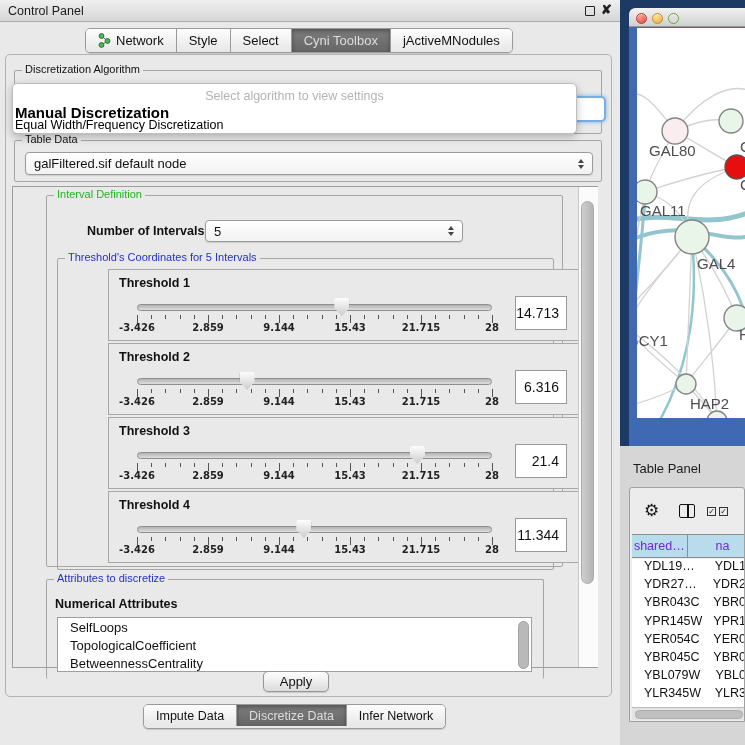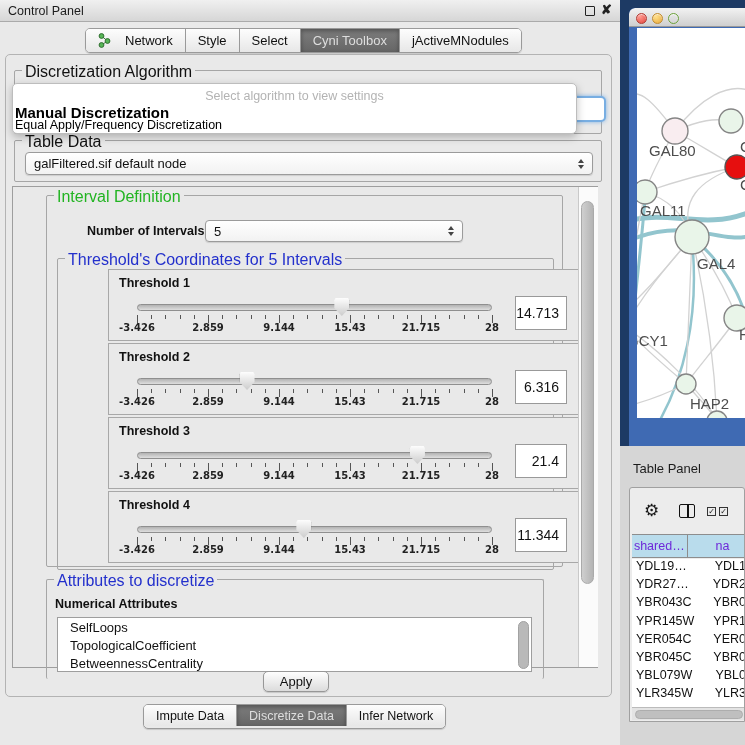--- a/index.html
+++ b/index.html
@@ -11,35 +11,35 @@
   
   #titlebar{left:0;top:0;width:620px;height:22px;
     background:linear-gradient(#f0f0f0,#d6d6d6);border-bottom:1px solid #aaa;}
   #titlebar .t{left:8px;top:4px;font-size:12.5px;color:#1c1c1c;}
   .win-float{left:585px;top:6px;width:10px;height:10px;border:1.7px solid #222;border-radius:1px;}
   .win-close{left:601px;top:2px;font-size:13px;font-weight:bold;color:#222;}
 
   
   .seg{display:flex;height:25px;border:1px solid #9a9a9a;border-radius:5px;overflow:hidden;
        box-shadow:0 1px 1px rgba(0,0,0,.15);}
-  .seg .s{display:flex;align-items:center;justify-content:center;gap:14px;
+  .seg .s{display:flex;align-items:center;justify-content:center;gap:5px;
        font-size:13px;color:#111;background:linear-gradient(#fdfdfd,#e7e7e7);
        border-right:1px solid #9a9a9a;padding:0 12px;white-space:nowrap;}
   .seg .s:last-child{border-right:none;}
   .seg .s.sel{background:linear-gradient(#7d7d7d,#666);color:#dedede;
        box-shadow:inset 0 2px 4px rgba(0,0,0,.35);}
   #bottomtabs{left:143px;top:704px;}
   #toptabs{left:85px;top:28px;}
 
   #contentpanel{left:5px;top:54px;width:607px;height:643px;
     border:1px solid #b3b3b3;border-radius:5px;background:#e9e9e9;}
 
   .groupbox{border:1px solid #a6a6a6;border-radius:2px;}
   .glabel{position:absolute;top:-8px;left:7px;background:#e9e9e9;padding:0 3px;
-          font-size:16px;color:#111;}
+          font-size:11px;color:#111;}
   .glabel.green{color:#22b422;}
   .glabel.blue{color:#2330cc;}
 
   .combo{background:linear-gradient(#ffffff,#f2f2f2);border:1px solid #9b9b9b;
          border-radius:4px;font-size:13px;color:#111;display:flex;align-items:center;
          padding:0 8px;box-shadow:0 1px 1px rgba(0,0,0,.12);}
   .stepper{position:absolute;right:8px;top:50%;transform:translateY(-50%);
            display:flex;flex-direction:column;gap:2px;}
   .stepper i{display:block;width:0;height:0;border-left:3.5px solid transparent;
              border-right:3.5px solid transparent;}
@@ -111,21 +111,21 @@
   .gear{position:absolute;left:14px;top:14px;font-size:17px;color:#1a1a1a;line-height:1;}
   .colicon{position:absolute;left:49px;top:16px;width:16px;height:14px;
     border:1.8px solid #111;border-radius:2px;}
   .colicon:before{content:"";position:absolute;left:50%;top:0;width:1.8px;height:100%;background:#111;}
   .cb{position:absolute;top:19px;width:9px;height:9px;border:1.3px solid #333;
     font-size:8px;line-height:7px;text-align:center;color:#222;}
   #thead{position:absolute;left:2px;top:46px;width:114px;height:24px;display:flex;
     border-top:1px solid #8d8d8d;border-bottom:1px solid #8d8d8d;}
   #thead .hc{background:#b9dcec;border-right:1px solid #8d8d8d;font-size:12.5px;
     color:#6d28d9;display:flex;align-items:center;justify-content:center;}
-  #tbody{position:absolute;left:2px;top:71px;width:114px;height:148px;background:#fff;overflow:hidden;}
+  #tbody{position:absolute;left:2px;top:71px;width:114px;height:148px;background:#fff;overflow:hidden;padding-left:8px;}
   .trow{display:flex;height:18.2px;font-size:12.5px;color:#111;}
   .trow .c1{width:77px;padding-left:4px;}
   .trow .c2{width:40px;padding-left:3px;white-space:nowrap;text-align:right;}
   #hsb{position:absolute;left:2px;top:219px;width:114px;height:13px;background:#e3e3e3;
     border-top:1px solid #bbb;}
   #hsb i{position:absolute;left:3px;top:1.5px;width:108px;height:9px;background:#bfbfbf;
     border-radius:5px;border:1px solid #adadad;}
 </style>
 </head>
 <body>
@@ -169,21 +169,21 @@
       <span class="stepper">
           <i class="up"></i>
           <i class="dn"></i>
         </span>
     </div>
   </div>
 
   <div class="abs" id="popup">
     <div class="hint">Select algorithm to view settings</div>
     <div class="it1">Manual Discretization</div>
-    <div class="it2">Equal Apply/Frequency Discretization</div>
+    <div class="it2">Equal Width/Frequency Discretization</div>
   </div>
 
   <div class="abs" id="scrollpane">
 
     <div class="abs groupbox" style="left:33px;top:8px;width:517px;height:372px;">
       <span class="glabel green">Interval Definition</span>
 
       <div class="abs" style="left:40px;top:28px;font-size:12.5px;font-weight:bold;color:#111;">Number of Intervals</div>
       <div class="combo" style="position:absolute;left:158px;top:24px;width:258px;height:22px;">
         <span>5</span>

